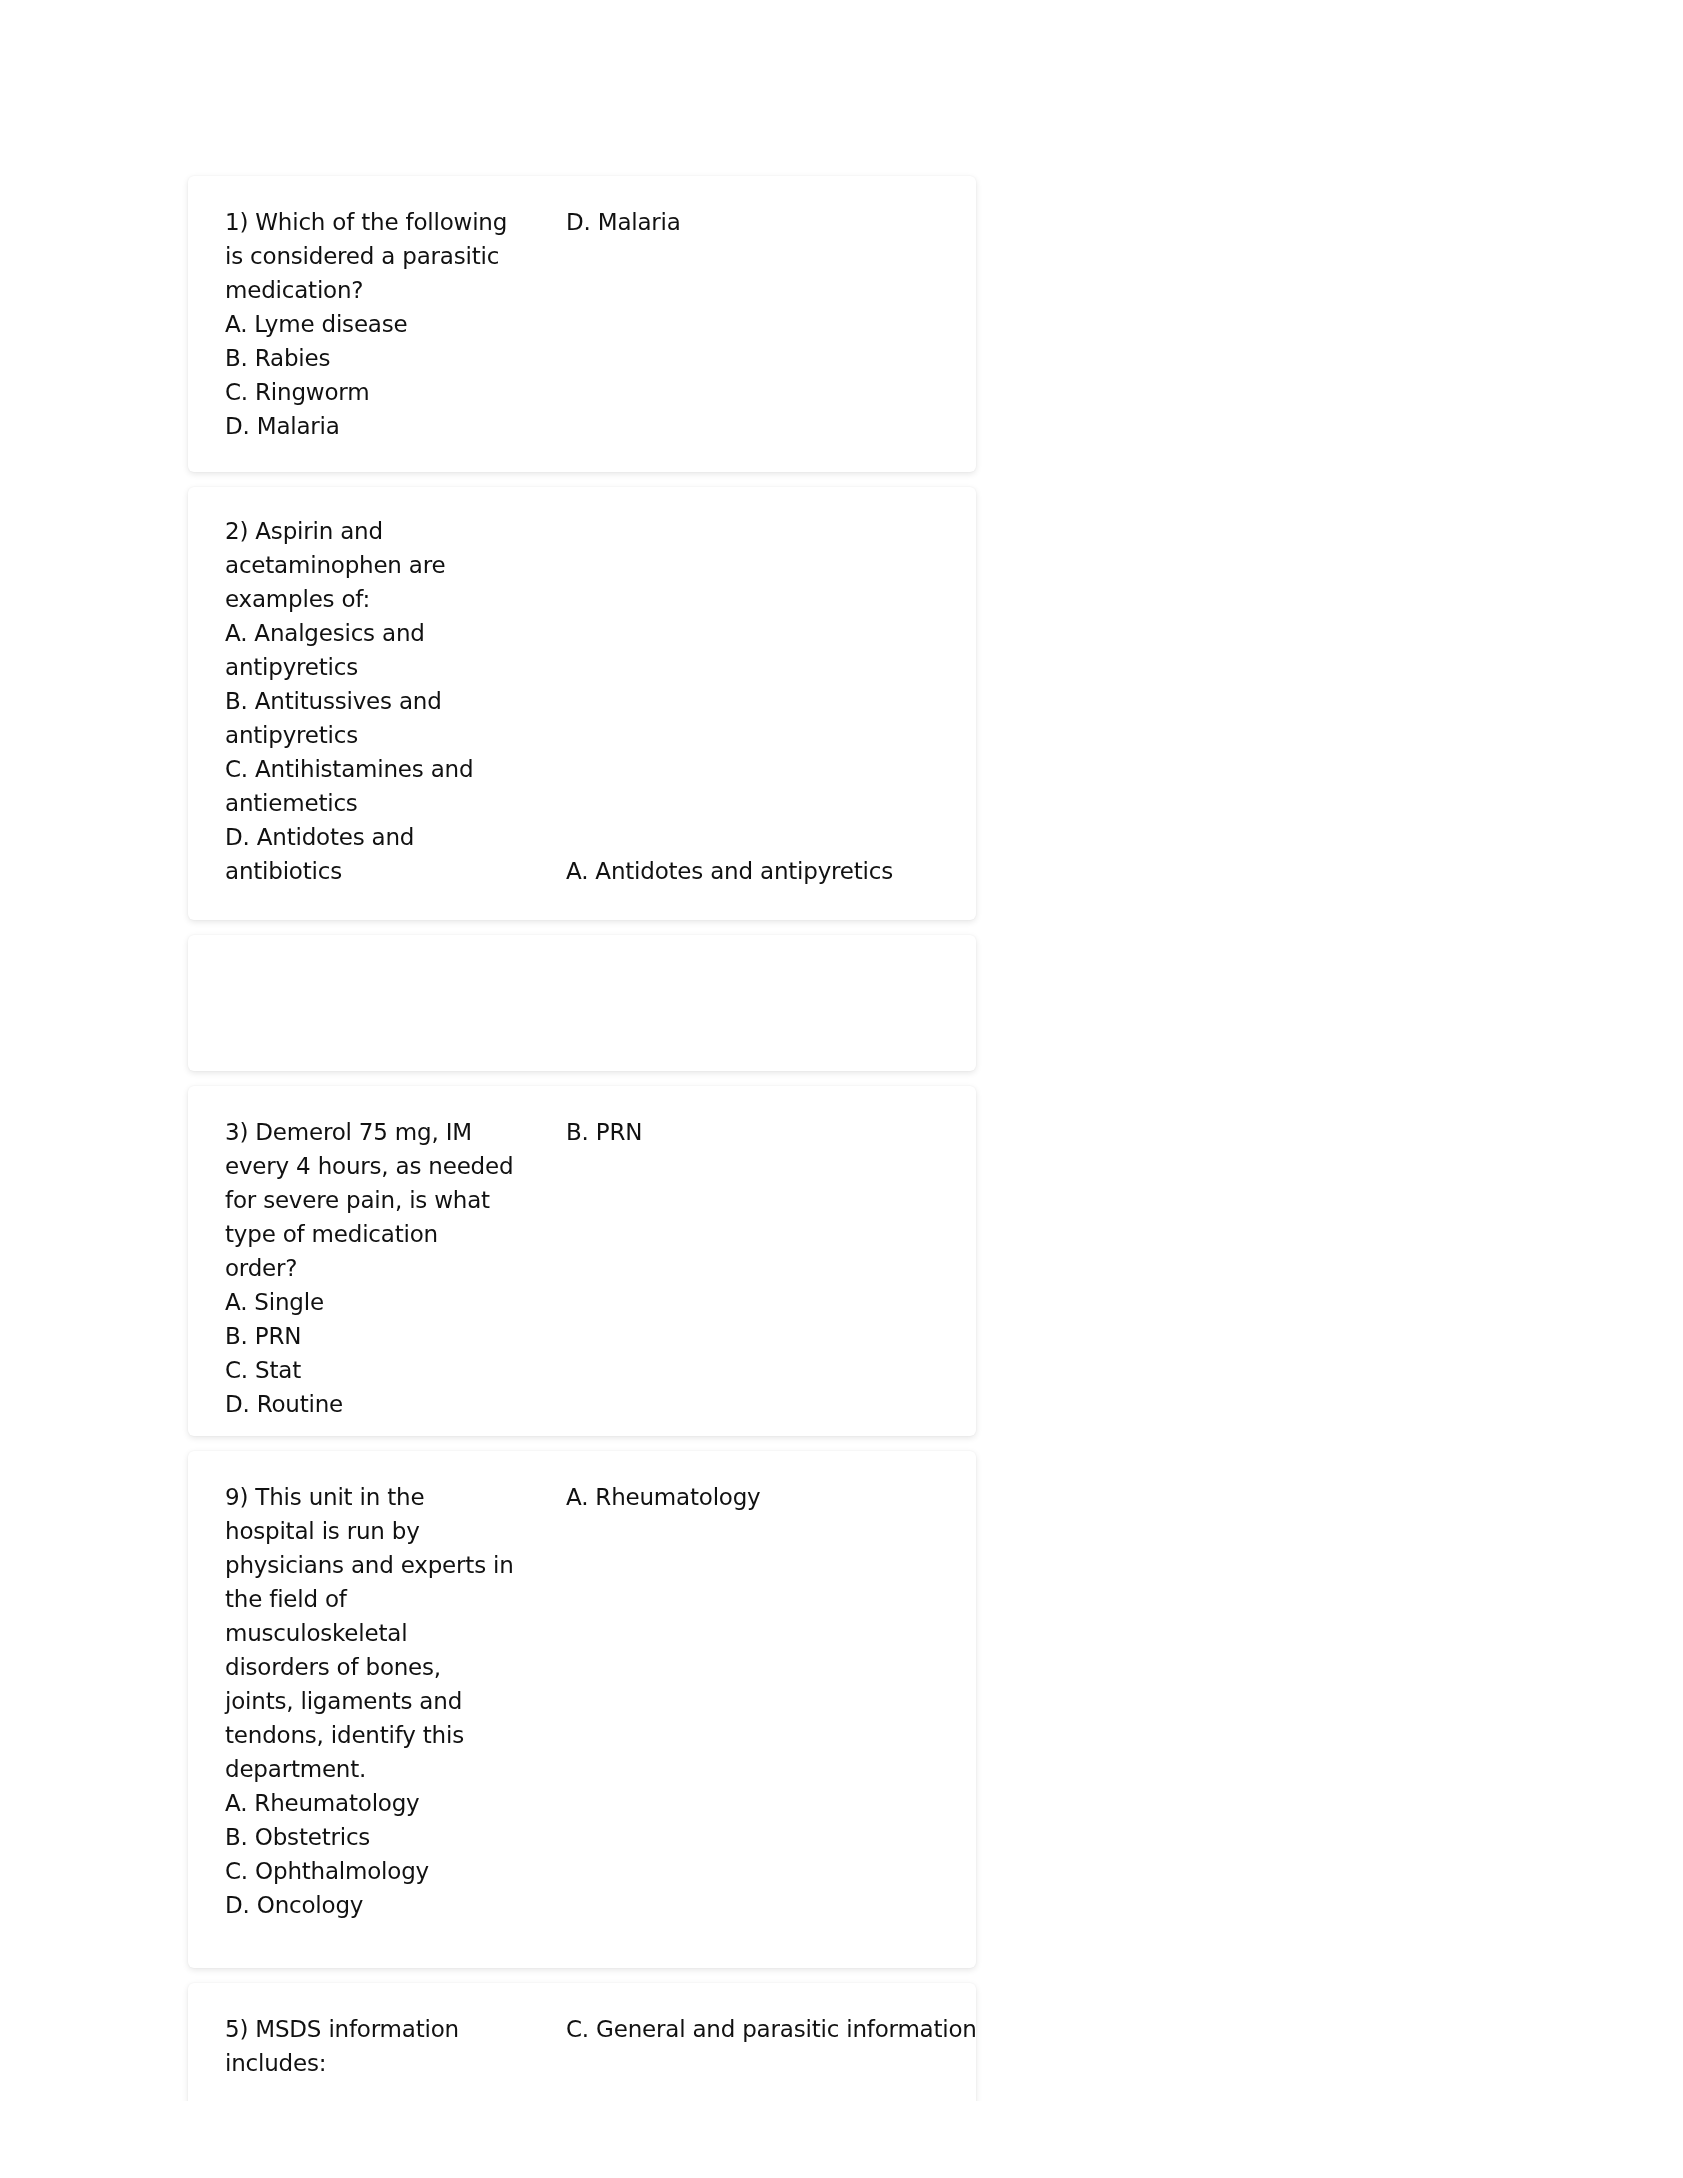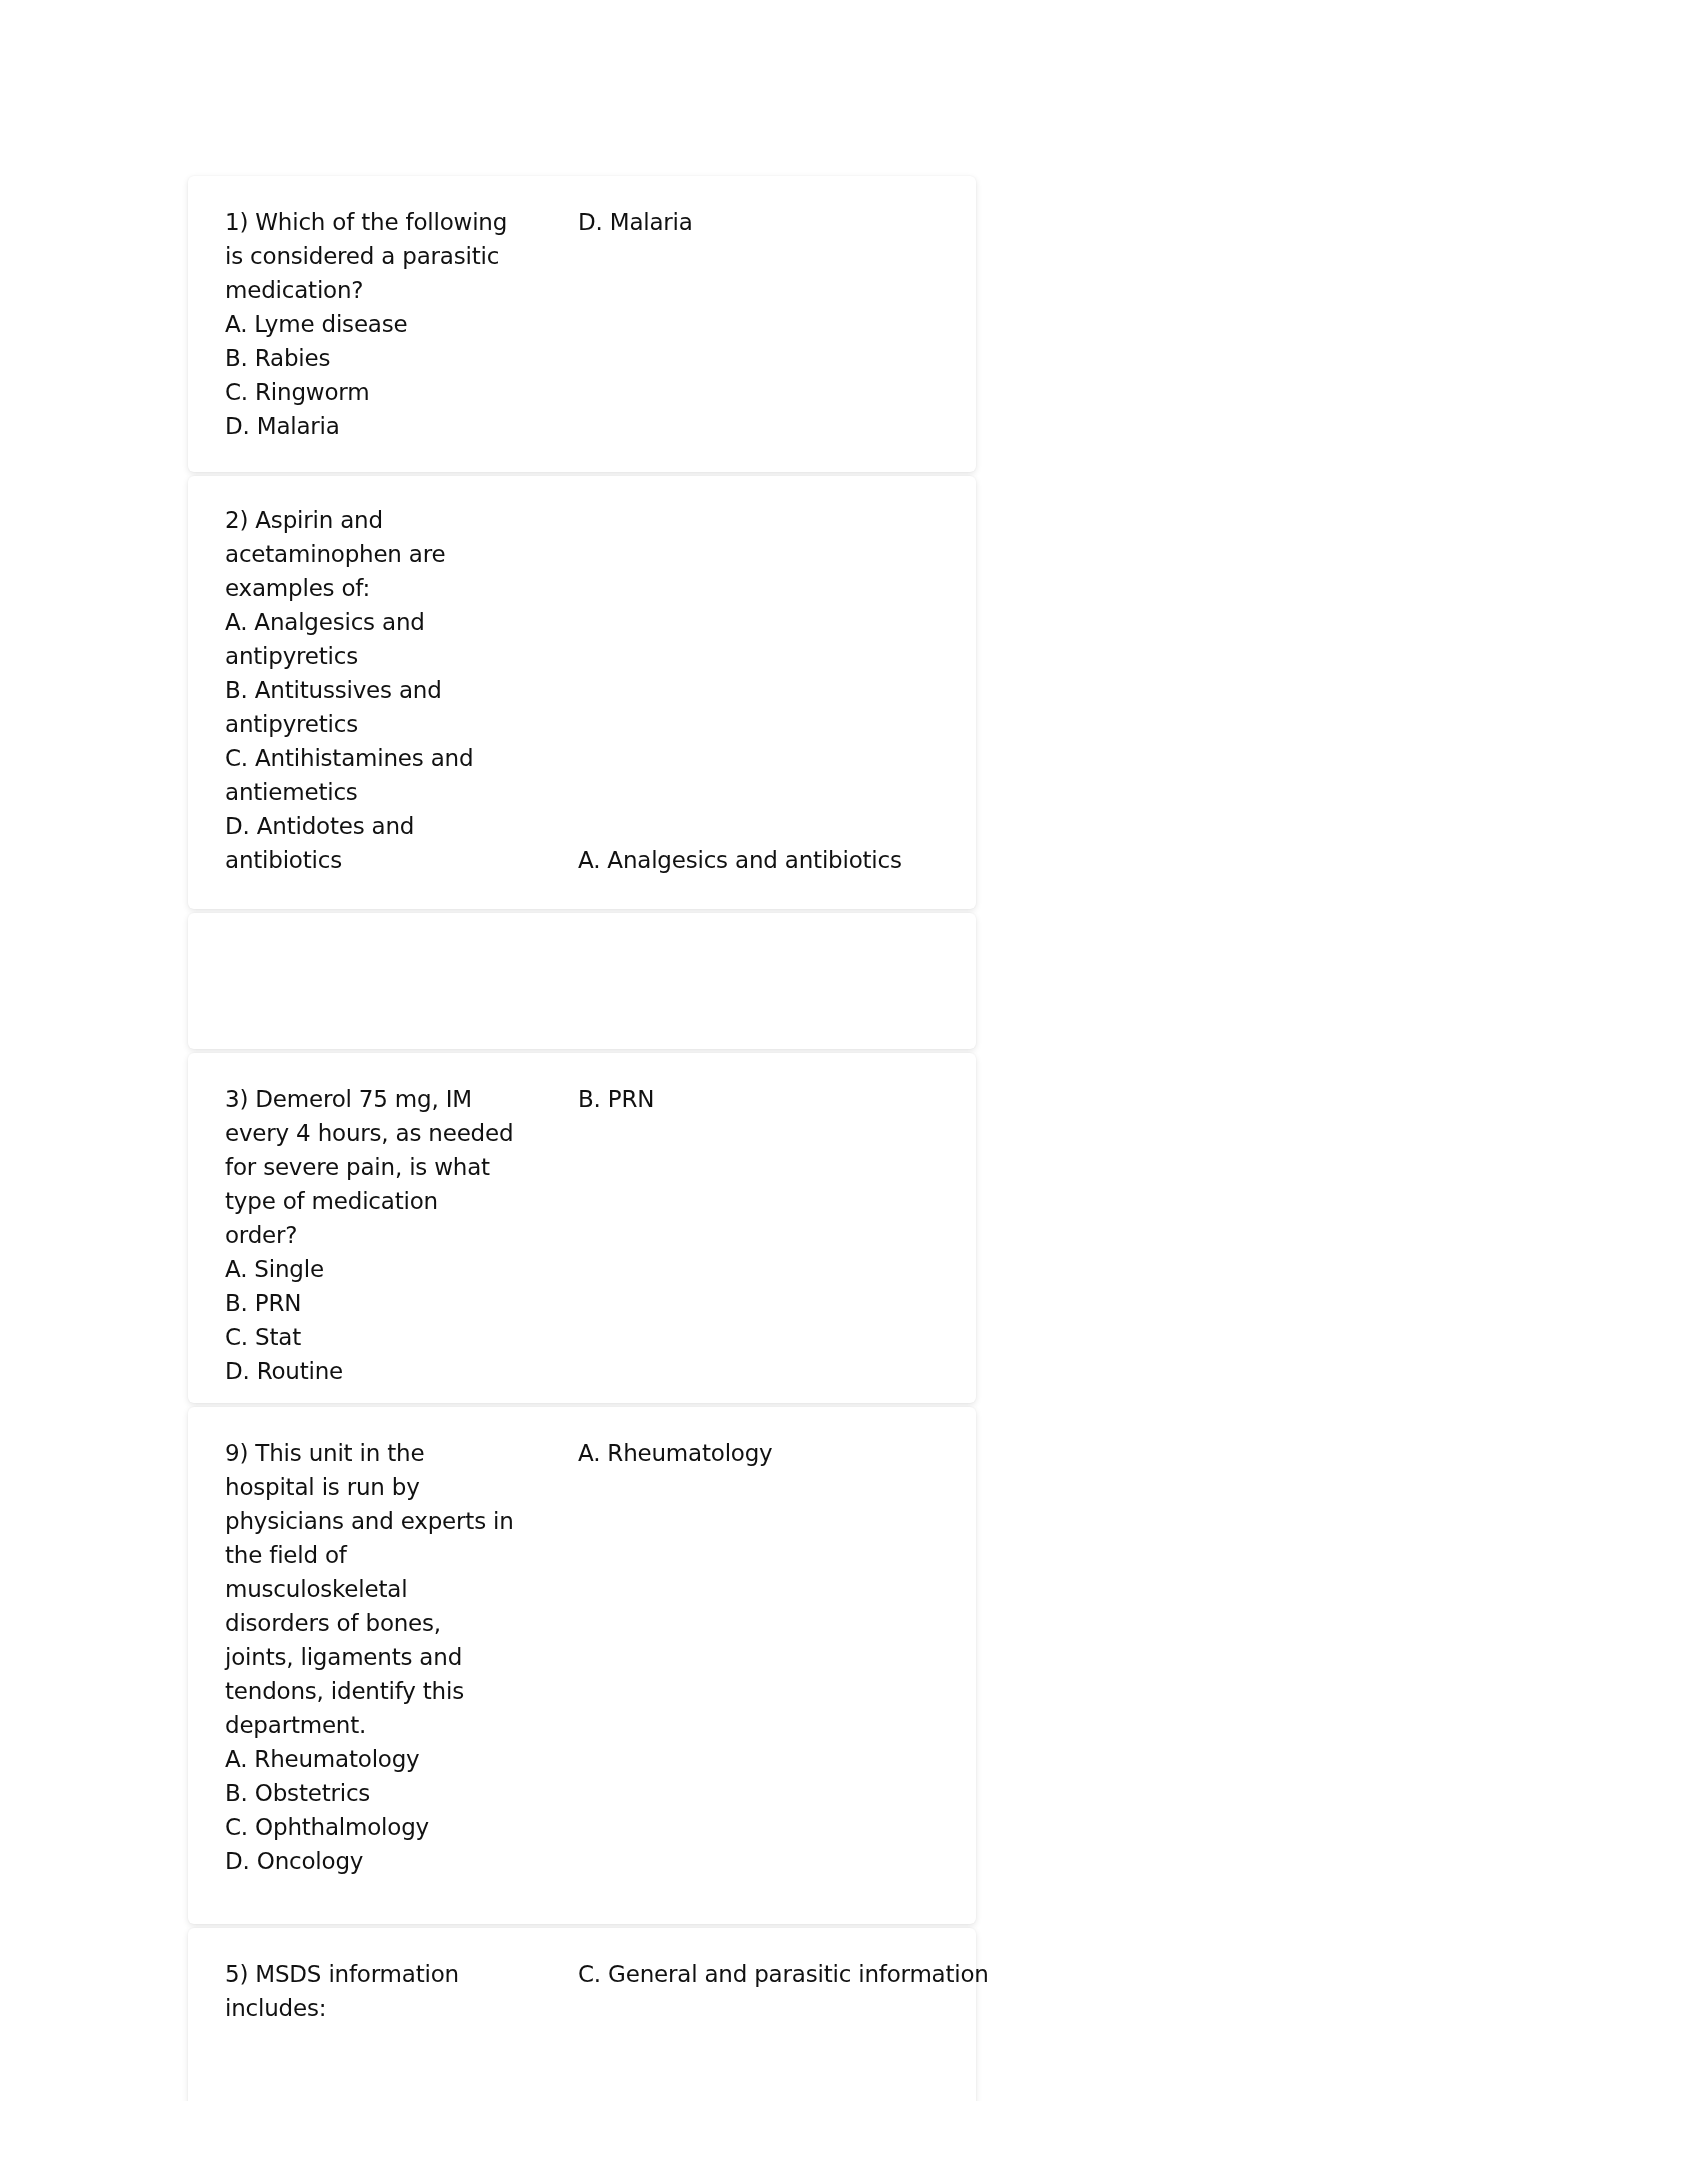--- a/index.html
+++ b/index.html
@@ -4,25 +4,24 @@
 <style>
   html, body { margin: 0; padding: 0; background: #ffffff; }
   body { width: 1683px; height: 2178px; position: relative; overflow: hidden;
          font-family: "DejaVu Sans", "Liberation Sans", sans-serif; color: #111111; }
   .viewport { position: absolute; left: 0; top: 0; width: 1683px; height: 2101px; overflow: hidden; }
   .card-list { position: absolute; left: 188px; top: 176px; width: 788px; }
   .card {
     background: #ffffff;
     border-radius: 6px;
     box-shadow: 0 2px 6px rgba(0,0,0,0.10), 0 0 2px rgba(0,0,0,0.05);
-    margin-bottom: 4px;
+    margin-bottom: 15px;
     padding: 29px 0 32px 37px;
     display: flex;
     box-sizing: border-box;
-    gap: 12px;
   }
   .card.empty { height: 136px; padding: 0; }
   .q-col { width: 341px; flex: 0 0 341px; font-size: 23px; line-height: 34px; letter-spacing: -0.2px; }
   .a-col { flex: 1; font-size: 23px; line-height: 34px; white-space: nowrap; letter-spacing: -0.2px; }
   .line { display: block; }
 </style>
 </head>
 <body>
 
 <div class="viewport">
@@ -51,21 +50,21 @@
         <span class="line">A. Analgesics and</span>
         <span class="line">antipyretics</span>
         <span class="line">B. Antitussives and</span>
         <span class="line">antipyretics</span>
         <span class="line">C. Antihistamines and</span>
         <span class="line">antiemetics</span>
         <span class="line">D. Antidotes and</span>
         <span class="line">antibiotics</span>
       </div>
       <div class="a-col">
-        <span class="line">A. Analgesics and antibiotics</span>
+        <span class="line">A. Antidotes and antipyretics</span>
       </div>
     </div>
 
     <div class="card empty"></div>
 
     <div class="card" style="height:350px;justify-content:space-between;">
       <div class="q-col">
         <span class="line">3) Demerol 75 mg, IM</span>
         <span class="line">every 4 hours, as needed</span>
         <span class="line">for severe pain, is what</span>

